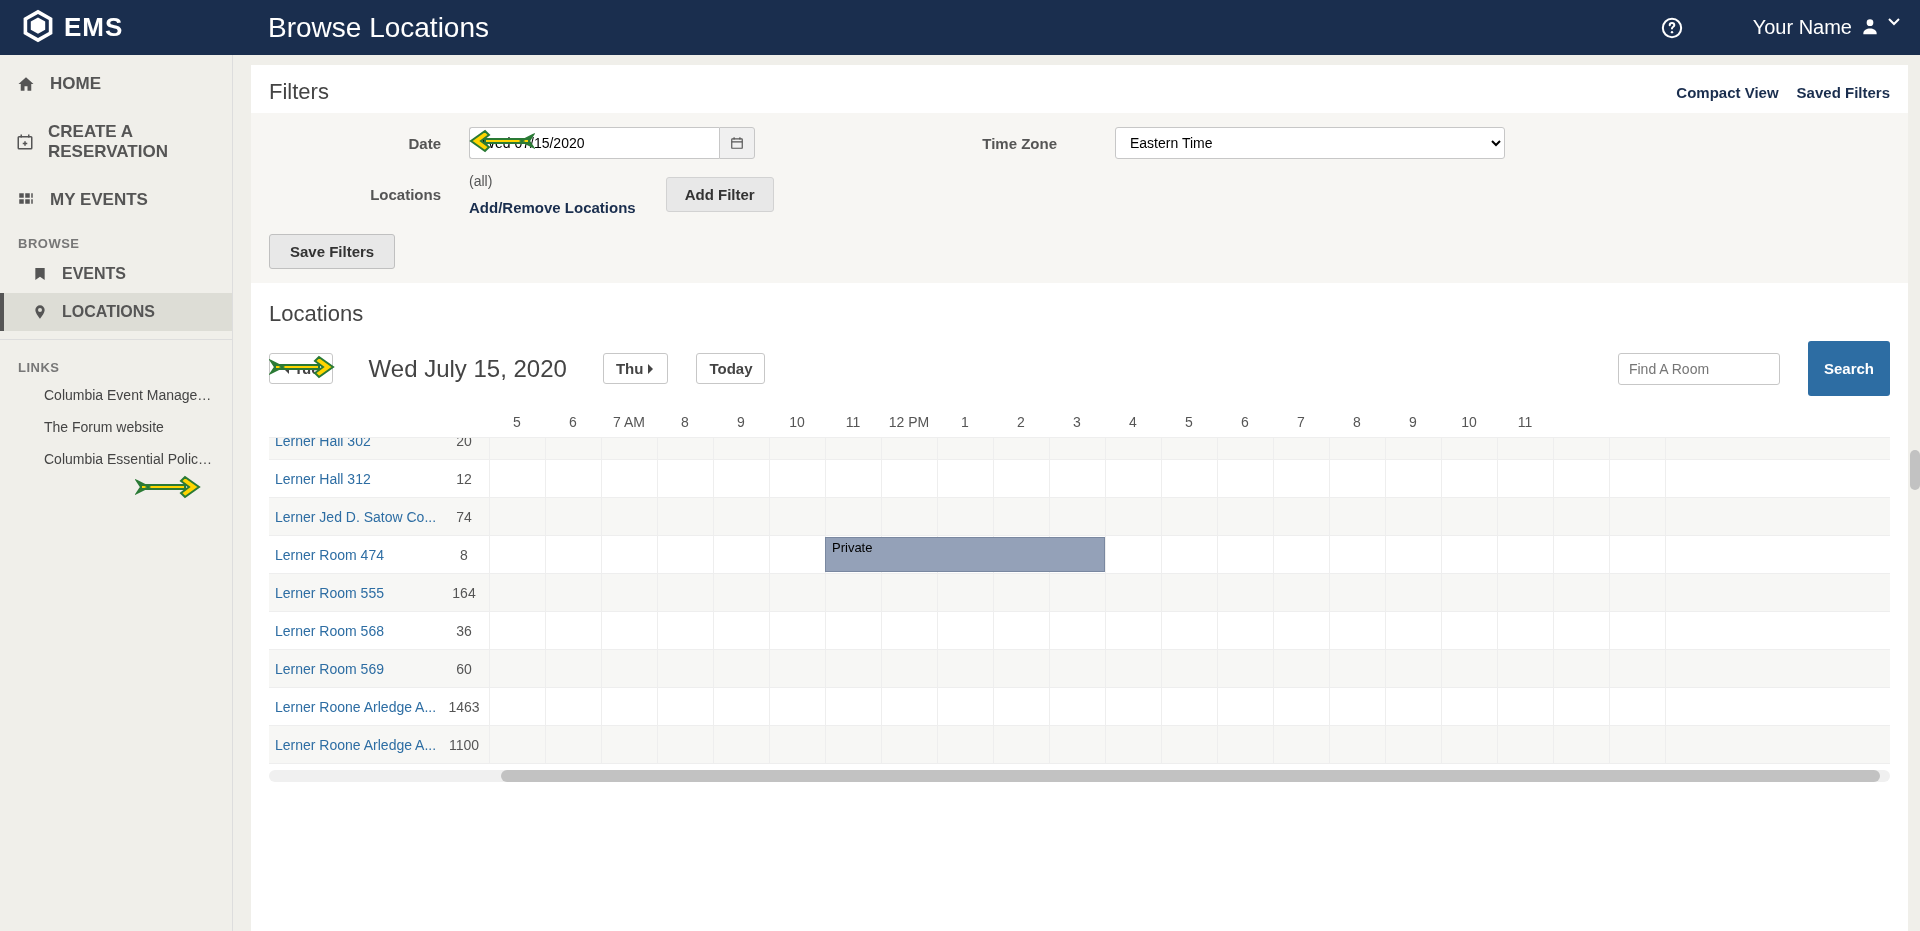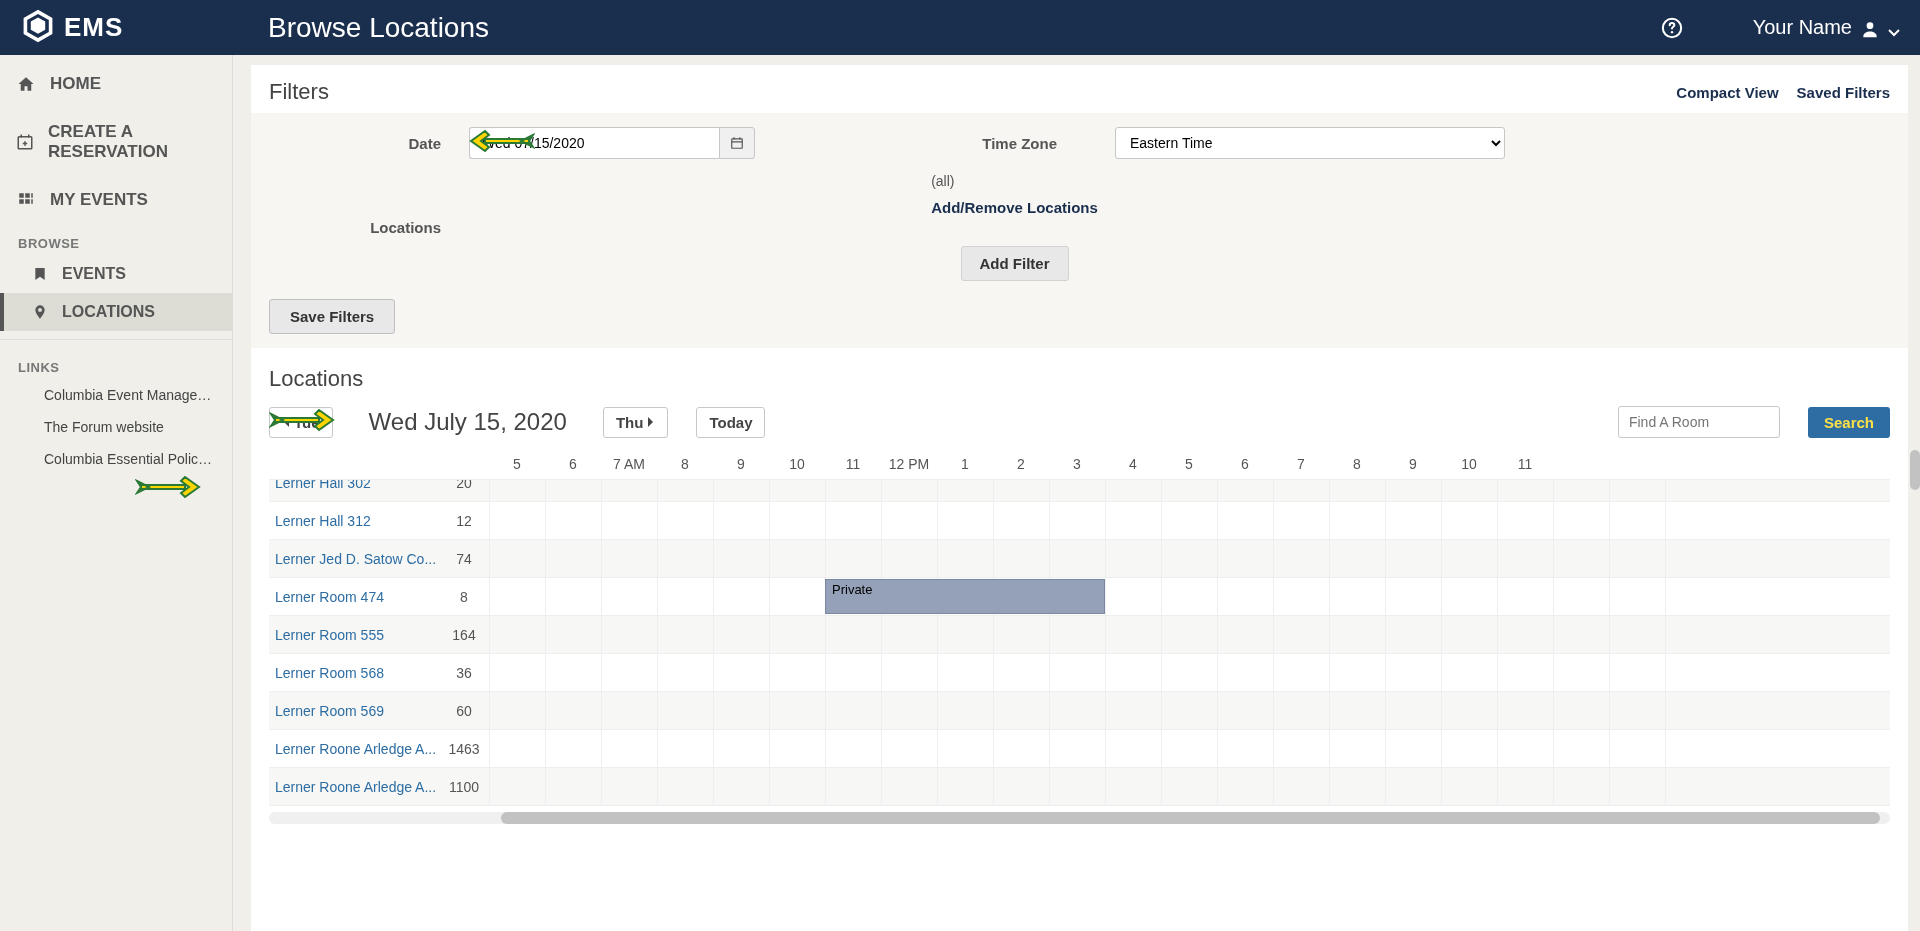--- a/index.html
+++ b/index.html
@@ -5,21 +5,21 @@
   * { box-sizing: border-box; margin: 0; padding: 0; }
   body { font-family: "Segoe UI", "Helvetica Neue", Arial, sans-serif; background: #f0efea; color: #333; width: 1920px; height: 931px; overflow: hidden; }
   
   .topbar { background: #1a2e4e; height: 55px; display: flex; align-items: center; padding: 0 20px; color: #fff; }
   .logo { display: flex; align-items: center; gap: 8px; width: 230px; }
   .logo-icon svg { width: 36px; height: 36px; fill: #fff; }
   .logo-text { font-size: 26px; font-weight: 600; letter-spacing: 1px; }
   .page-title { font-size: 28px; font-weight: 400; margin-left: 18px; }
   .topbar-spacer { flex: 1; }
   .help-icon { width: 22px; height: 22px; margin-right: 30px; cursor: pointer; }
-  .user-menu { display: flex; align-items: flex-end; gap: 8px; font-size: 20px; cursor: pointer; margin-left: 40px; }
+  .user-menu { display: flex; align-items: flex-start; gap: 8px; font-size: 20px; cursor: pointer; margin-left: 40px; }
   .user-icon { width: 20px; height: 20px; fill: #fff; }
   .chevron-down { width: 12px; height: 12px; stroke: #fff; stroke-width: 2; fill: none; }
   
   .main { display: flex; height: calc(931px - 55px); }
   
   .sidebar { width: 233px; background: #f0efea; border-right: 1px solid #ddd; padding-top: 5px; }
   .sidebar-item { display: flex; align-items: center; gap: 14px; padding: 14px 16px; font-size: 17px; font-weight: 600; color: #555; cursor: pointer; }
   .sidebar-item .icon { width: 20px; height: 20px; display: flex; align-items: center; justify-content: center; }
   .sidebar-item svg { width: 18px; height: 18px; fill: #555; }
   .sidebar-section { padding: 12px 18px 4px; font-size: 13px; font-weight: 700; color: #777; letter-spacing: 0.5px; }
@@ -43,33 +43,33 @@
   .filters-control { flex: 1; display:flex; align-items:center; gap:30px; }
   .date-input { display: flex; width: 286px; }
   .date-input input { flex: 1; height: 32px; border: 1px solid #c7c7c7; border-right:none; border-radius: 3px 0 0 3px; padding: 0 12px; font-size: 14px; background: #fff; }
   .date-btn { width: 36px; height: 32px; background: #f0f0f0; border: 1px solid #c7c7c7; border-radius: 0 3px 3px 0; display:flex; align-items:center; justify-content:center; cursor:pointer;}
   .date-btn svg { width: 14px; height: 14px; fill: #555;}
   .tz-label { width: 150px; text-align:right; padding-right: 28px; font-weight:700; color:#555; font-size:15px; margin-left: 150px;}
   .tz-select { width: 390px; height: 32px; border: 1px solid #c7c7c7; border-radius: 3px; padding: 0 10px; font-size: 14px; background:#fff; cursor:pointer;}
   .loc-all { font-size: 14px; color: #555; }
   .loc-addremove { color: #1a2e4e; font-weight: 700; font-size: 15px; margin-top: 10px; cursor:pointer; }
   .add-filter-btn { background: #e8e8e8; border: 1px solid #d2d2d2; border-radius: 3px; padding: 8px 18px; font-weight: 700; color: #333; cursor:pointer; font-size:15px;}
-  .loc-row .filters-control { justify-content: flex-start; padding-right: 330px; flex-direction: column;}
+  .loc-row .filters-control { justify-content: flex-start; padding-right: 330px;}
   
   .save-filters-btn { background: #e8e8e8; border: 1px solid #c0c0c0; border-radius: 3px; padding: 8px 20px; font-weight: 700; color: #333; cursor:pointer; font-size:15px; margin-top:4px;}
   
   .locations-section { padding: 18px 18px 0; }
   .loc-title { font-size: 22px; color: #444; font-weight: 400; margin-bottom: 14px;}
   .loc-toolbar { display:flex; align-items:center; gap:28px; margin-bottom:10px;}
   .nav-btn { background:#fff; border:1px solid #c7c7c7; border-radius:3px; padding:6px 12px; font-weight:700; color:#444; cursor:pointer; font-size:15px; display:flex; align-items:center; gap:4px;}
   .nav-btn svg { width:8px; height:12px; fill:#444;}
   .cur-date { font-size: 24px; color: #444; font-weight: 400; margin: 0 8px;}
   .toolbar-spacer { flex:1;}
   .find-room { width: 162px; height: 32px; border:1px solid #c7c7c7; border-radius:3px; padding: 0 10px; font-size:14px;}
-  .search-btn { background:#2d6da3; color:#fde047; border:none; border-radius:3px; padding:7px 16px; font-weight:700; cursor:pointer; font-size:15px;}
+  .search-btn { background:#2d6da3; color:#ffffff; border:none; border-radius:3px; padding:19px 16px; font-weight:700; cursor:pointer; font-size:15px;}
   
   .timeline-wrap { position: relative; }
   .time-header { display:flex; border-bottom: 1px solid #eee; height: 32px; align-items:center; font-size:14px; color:#555;}
   .time-header .room-col { width: 170px; flex-shrink:0;}
   .time-header .cap-col { width: 50px; flex-shrink:0;}
   .time-header .hr-col { width: 56px; text-align:center; flex-shrink:0;}
   
   .grid-body { position:relative; max-height: 340px; overflow:hidden;}
   .grid-row { display:flex; height: 38px; border-bottom: 1px solid #eee; align-items:center; position:relative;}
   .grid-row:nth-child(odd) { background: #f7f7f5;}

